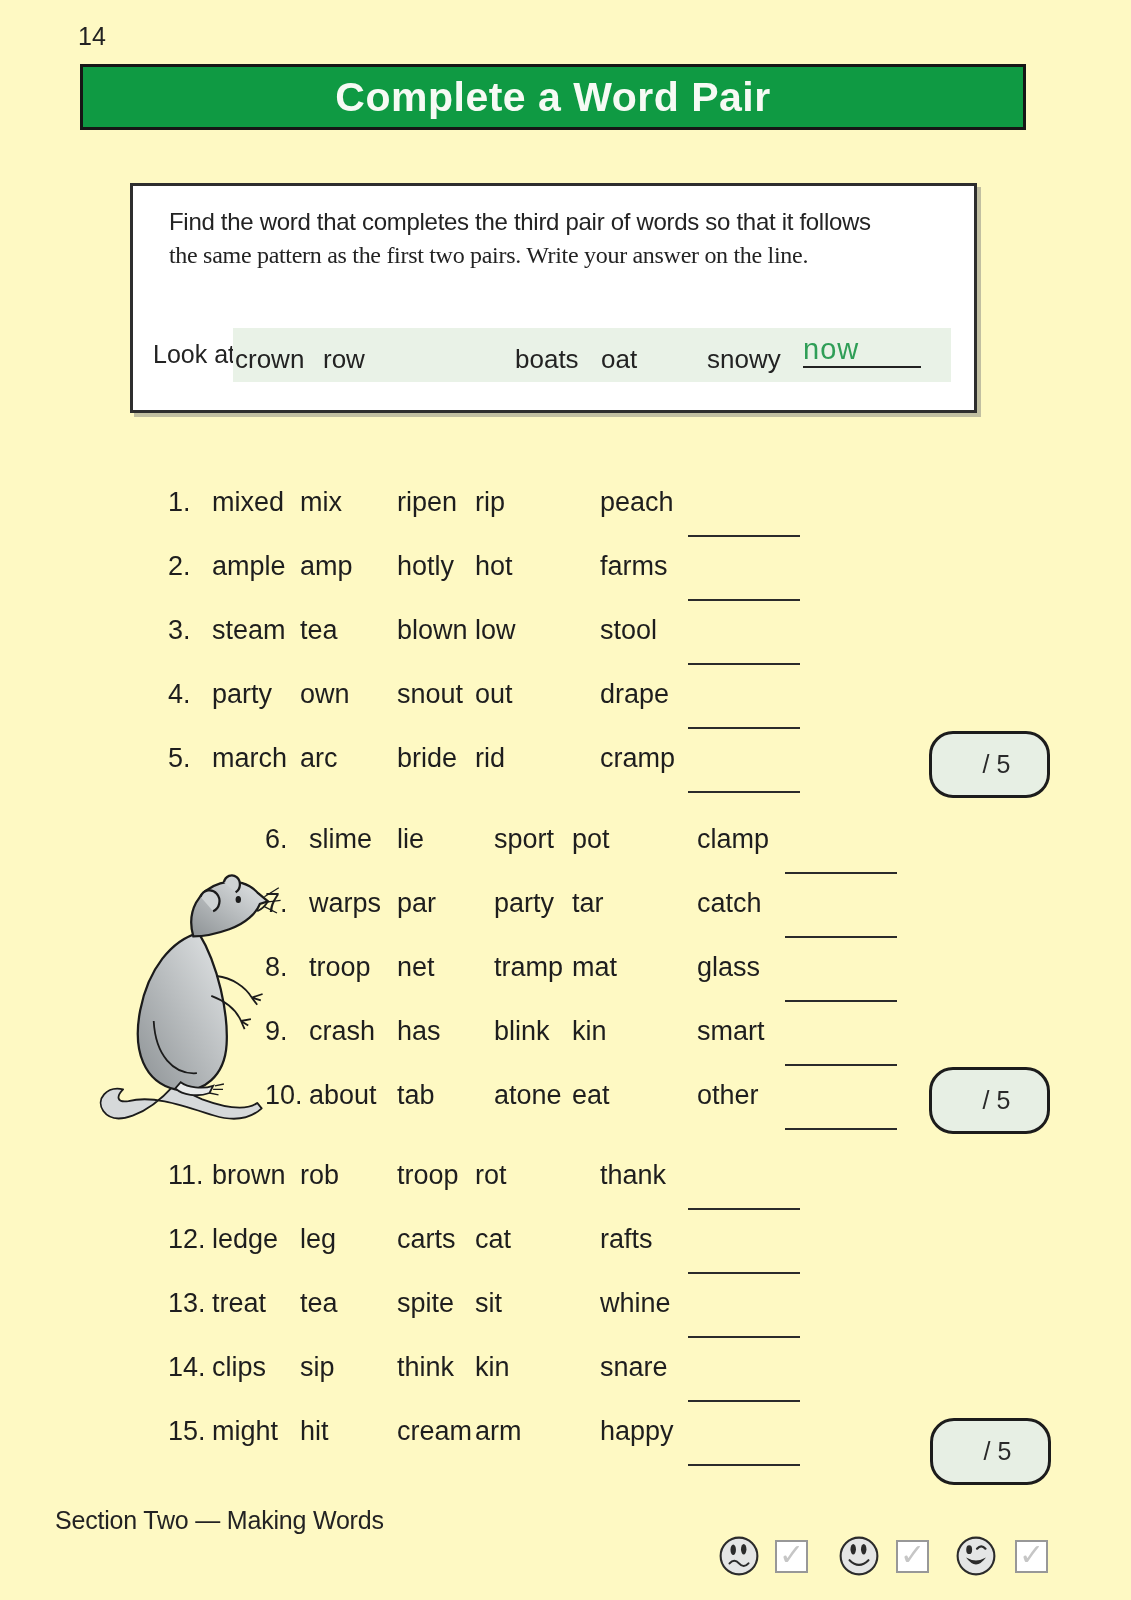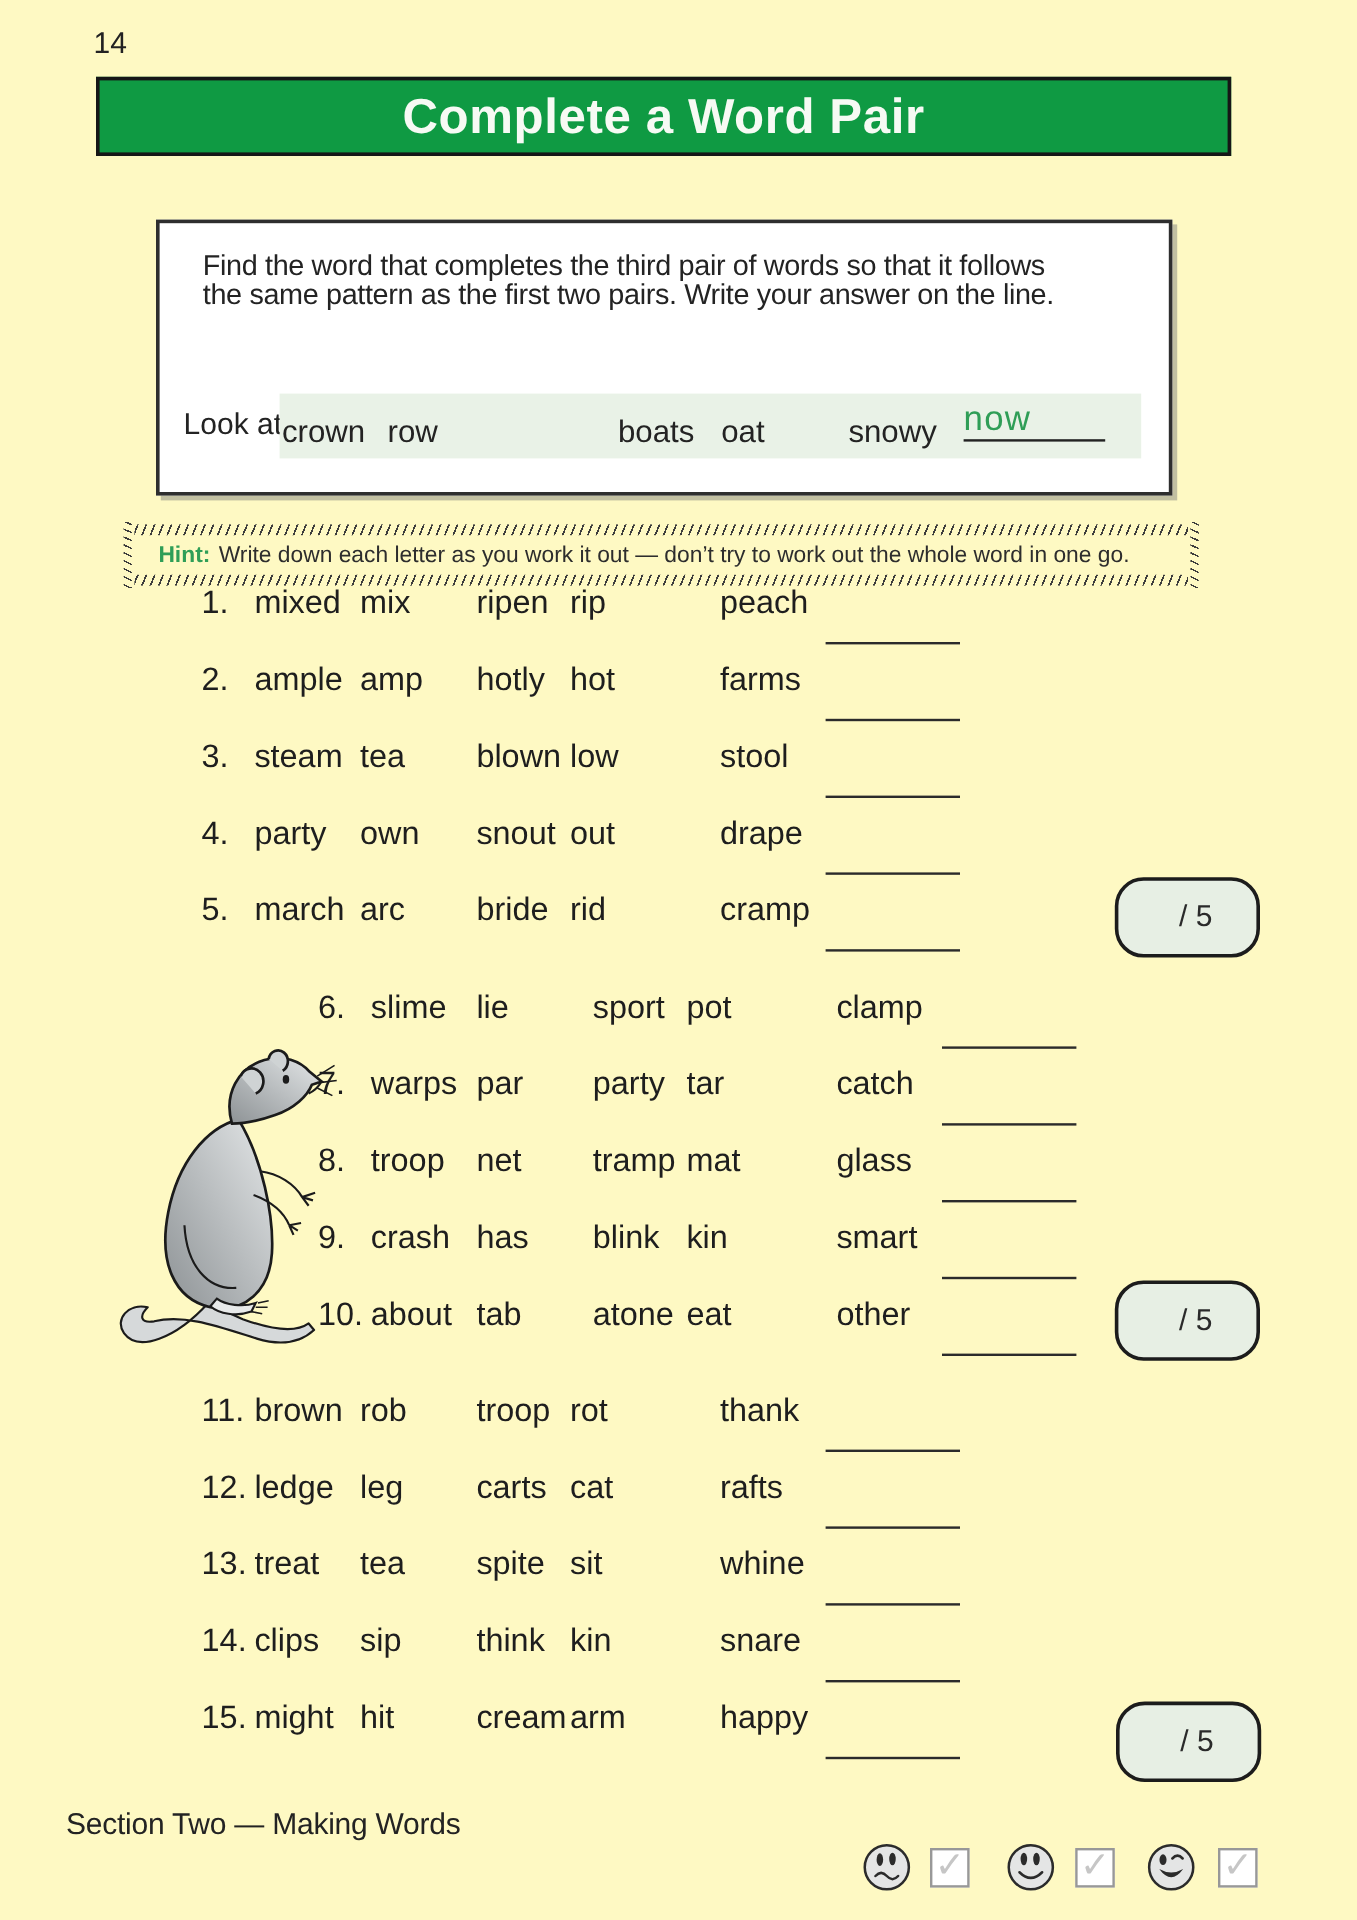--- a/index.html
+++ b/index.html
@@ -24,21 +24,21 @@
 
   
   .instr-box {
     position: absolute; left: 130px; top: 183px; width: 847px; height: 230px;
     background: #fff; border: 3px solid #2e2e2e;
     box-shadow: 4px 4px 0 rgba(120,120,120,0.45);
     padding-left: 48px;
   }
   .instr-line { position: absolute; left: 36px; font-size: 24px; letter-spacing: -0.3px; white-space: nowrap; color: #232323; }
   .instr-line.l1 { top: 22px; }
-  .instr-line.l2 { top: 46px; }
+  .instr-line.l2 { top: 56px; font-family: Liberation Serif, serif; }
   .example-label { position: absolute; left: 20px; top: 108px; font-size: 25px; color: #232323; margin-top: 46px; }
 
   .example-strip {
     position: absolute; left: 100px; top: 142px; width: 718px; height: 54px;
     background: #e9f2e7; display: flex; align-items: baseline; padding-top: 14px;
     font-size: 26px; color: #232323;
   }
   .ex-w1a { margin-left: 2px; width: 88px; }
   .ex-w1b { width: 192px; }
   .ex-w2a { width: 86px; }
@@ -136,30 +136,20 @@
       <span class="ex-w1b">row</span>
       <span class="ex-w2a">boats</span>
       <span class="ex-w2b">oat</span>
       <span class="ex-w3">snowy</span>
       <span class="ex-blank">
           <span class="ex-answer">now</span>
         </span>
     </div>
   </div>
 
-  <div class="hint">
-    <div class="hint-end left"></div>
-    <div class="hint-end right"></div>
-    <div class="hatch"></div>
-    <div class="hint-body">
-      <span class="hint-label">Hint:</span>
-      <span>Write down each letter as you work it out — don’t try to work out the whole word in one go.</span>
-    </div>
-    <div class="hatch"></div>
-  </div>
 
   <div class="group g1">
     <div class="row">
       <span class="c-num">1.</span>
       <span class="c-w1a">mixed</span>
       <span class="c-w1b">mix</span>
       <span class="c-w2a">ripen</span>
       <span class="c-w2b">rip</span>
       <span class="c-w3">peach</span>
       <span class="c-blank">&nbsp;</span>

